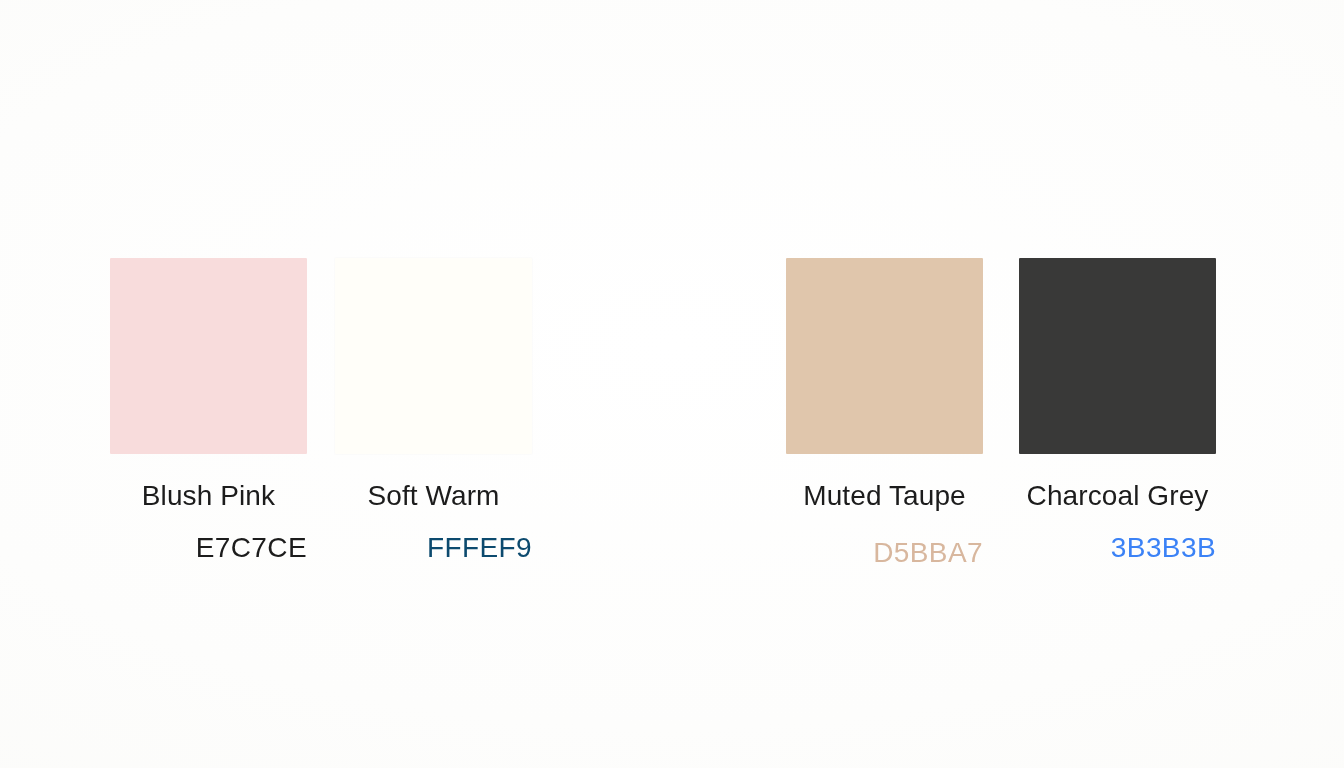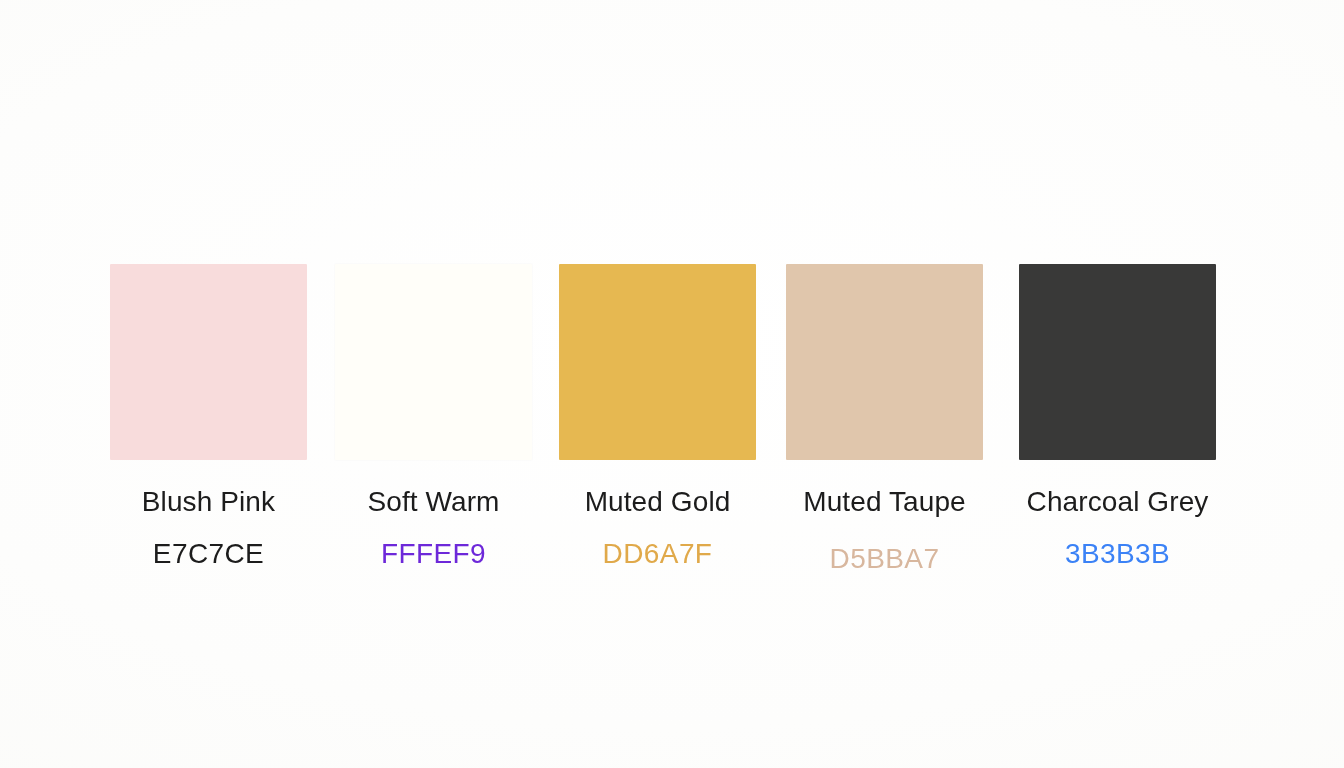--- a/index.html
+++ b/index.html
@@ -28,21 +28,21 @@
   #palette-board {
     position: absolute;
     left: 110px;
     top: 254px;
     width: 1102px;
     height: 320px;
   }
 
   .swatch-card {
     position: absolute;
-    top: 10px;
+    top: 4px;
     width: 197px;
   }
 
   .swatch-chip {
     width: 197px;
     height: 196px;
     border-radius: 1px;
   }
 
   
@@ -56,21 +56,21 @@
     font-size: 28px;
     line-height: 32px;
     font-weight: 400;
     color: #1c1c1c;
     letter-spacing: 0.1px;
     white-space: nowrap;
   }
 
   .swatch-hex {
     margin-top: 21px;
-    text-align: center;
+    text-align: right;
     font-size: 28px;
     line-height: 30px;
     font-weight: 400;
     color: #1c1c1c;
     letter-spacing: 0.4px;
     white-space: nowrap;
   }
 </style>
 </head>
 <body style="background: rgb(253, 253, 252);">
@@ -79,26 +79,21 @@
 
 <div id="palette-board">
     <div class="swatch-card" style="left: 0px;">
       <div class="swatch-chip" style="background: rgb(248, 220, 220);"></div>
       <div class="swatch-name">Blush Pink</div>
       <div class="swatch-hex" style="color: rgb(28, 28, 28);">E7C7CE</div>
     </div>
     <div class="swatch-card" style="left: 225px;">
       <div class="swatch-chip is-near-white" style="background: rgb(255, 254, 249);"></div>
       <div class="swatch-name">Soft Warm</div>
-      <div class="swatch-hex" style="color: #6d28d9;">FFFEF9</div>
-    </div>
-    <div class="swatch-card" style="left: 449px;">
-      <div class="swatch-chip" style="background: rgb(230, 184, 81);"></div>
-      <div class="swatch-name">Muted Gold</div>
-      <div class="swatch-hex" style="color: rgb(224, 169, 74);">DD6A7F</div>
+      <div class="swatch-hex" style="color: #0c4a6e;">FFFEF9</div>
     </div>
     <div class="swatch-card" style="left: 676px;">
       <div class="swatch-chip" style="background: rgb(224, 198, 172);"></div>
       <div class="swatch-name">Muted Taupe</div>
       <div class="swatch-hex" style="color: rgb(216, 183, 158); margin-top: 26px;">D5BBA7</div>
     </div>
     <div class="swatch-card" style="left: 901px; margin-left: 8px;">
       <div class="swatch-chip" style="background: rgb(57, 57, 56);"></div>
       <div class="swatch-name">Charcoal Grey</div>
       <div class="swatch-hex" style="color: #3b82f6;">3B3B3B</div>

